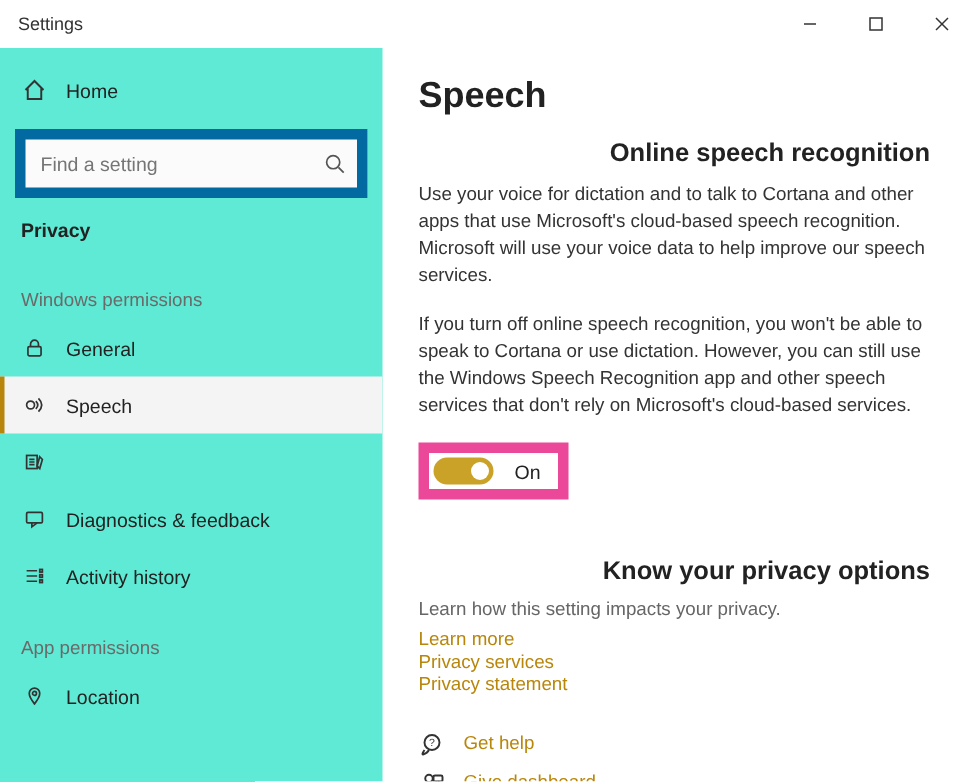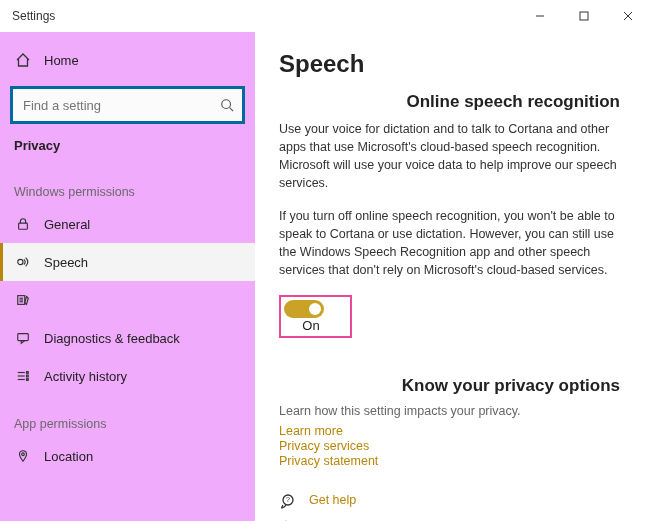--- a/index.html
+++ b/index.html
@@ -26,38 +26,38 @@
   .win-controls { margin-left: auto; display: flex; }
   .win-btn {
     width: 44px; height: 32px;
     display: flex; align-items: center; justify-content: center;
     font-size: 12px; color:#333;
   }
   .win-btn svg { stroke:#333; }
   .body { display: flex; flex: 1; min-height: 0; }
   .sidebar {
     width: 255px;
-    background: #f0abfc;
+    background: #5eead4;
     padding: 10px 0 10px 0;
     display: flex;
     flex-direction: column;
     overflow: hidden;
   }
   .home-row {
     display: flex; align-items: center;
     height: 36px; padding: 0 14px;
     font-size: 13px;
   }
   .home-row .icon, .nav-item .icon, .link-row .icon {
     width: 18px; display:inline-flex; justify-content:center; margin-right: 12px;
     color:#333;
   }
   .search-box {
     margin: 8px 10px 10px 10px;
-    border: 3px solid #0369a1;
+    border: 7px solid #0369a1;
     background: #fbfbfb;
     height: 32px;
     display: flex; align-items: center;
     padding: 16px 8px;
   }
   .search-box input {
     border: none; outline: none; background: transparent;
     flex: 1; font-size: 13px; color:#555;
   }
   .search-box .sicon { color:#555; }
@@ -87,24 +87,23 @@
   .content {
     flex: 1;
     padding: 14px 30px 10px 24px;
     overflow: hidden;
   }
   h1.page { font-size: 24px; font-weight: 600; margin: 4px 0 14px 0; }
   h2.sub { font-size: 17px; font-weight: 600; margin: 10px 0 8px 0; text-align: right; }
   p.para { font-size: 12.5px; line-height: 1.45; color:#333; margin: 0 0 14px 0; max-width: 370px;}
   .toggle-wrap {
     display:inline-flex; align-items:center;
-    border: 2px solid #ec4899;
+    border: 7px solid #ec4899;
     padding: 3px 12px 3px 3px;
     margin-top: 2px;
-    flex-direction: column;
   }
   .toggle-pill {
     width: 40px; height: 18px; border-radius: 9px;
     background: #c9a227;
     position: relative;
     margin-right: 14px;
   }
   .toggle-knob {
     position: absolute; top: 3px; right: 3px;
     width: 12px; height: 12px; border-radius: 50%;

